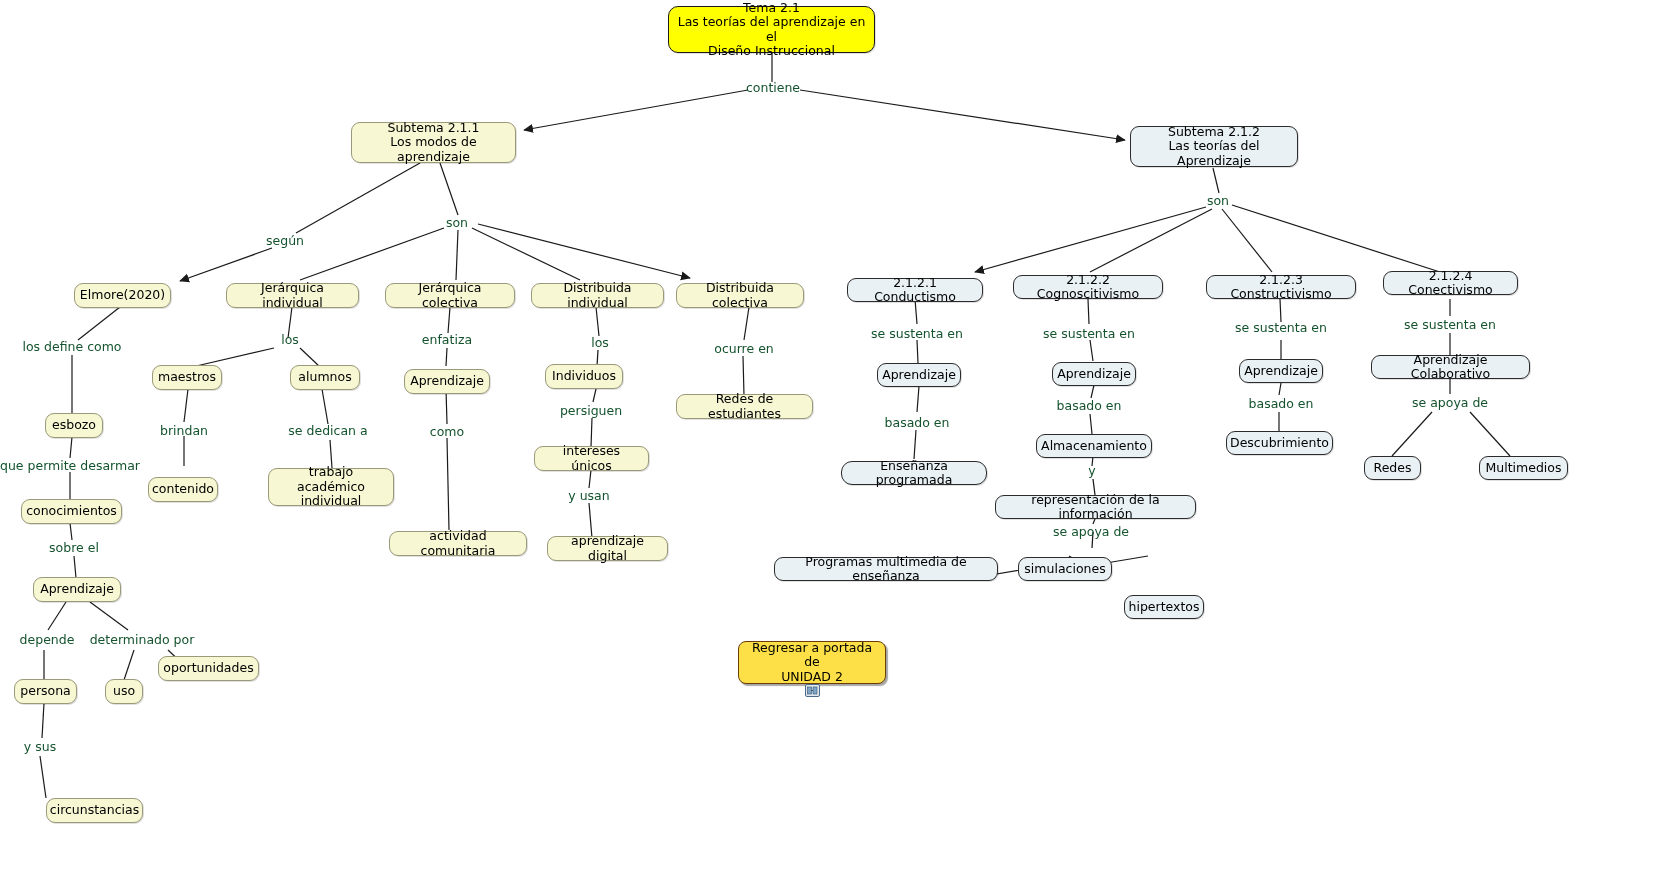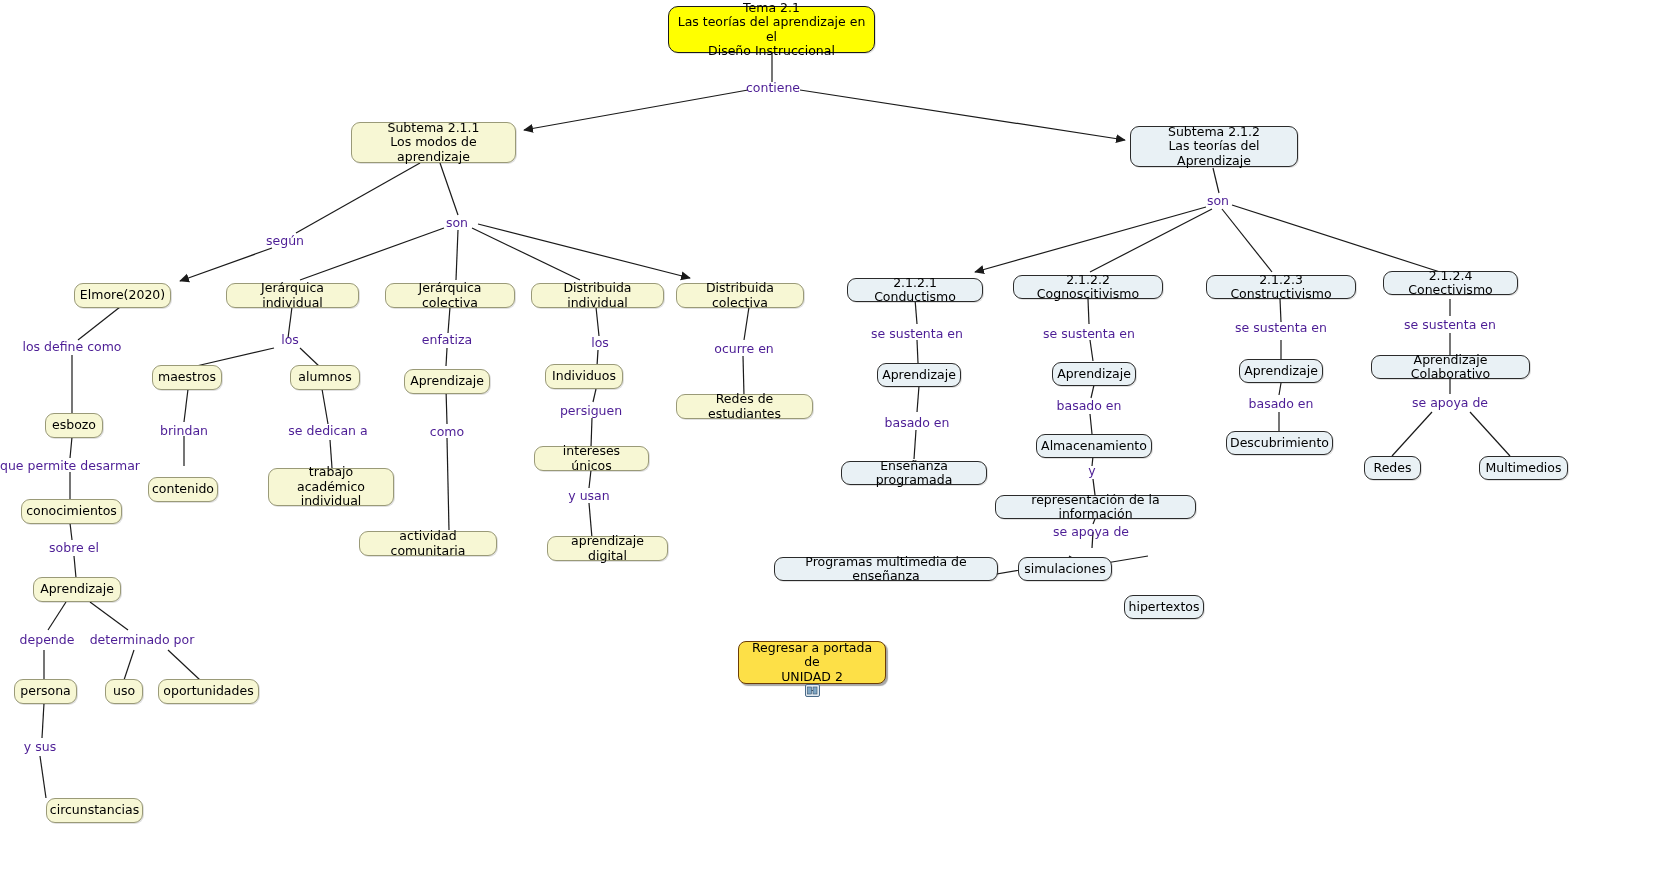--- a/index.html
+++ b/index.html
@@ -53,21 +53,21 @@
   .node.orange {
     background: #fde047;
     border: 1px solid #6b3d06;
     border-radius: 8px;
     box-shadow: 2px 2px 1px rgba(0,0,0,0.35);
   }
   .linklabel {
     position: absolute;
     font-size: 12.5px;
     line-height: 14px;
-    color: #4c1d95;
+    color: #14532d;
     white-space: nowrap;
     background: transparent;
     transform: translateX(-50%);
     text-align: center;
   }
   .resicon {
     position: absolute;
     width: 15px;
     height: 13px;
   }
@@ -200,57 +200,57 @@
   <div class="linklabel" style="left:72px; top:340px;">los define como</div>
   <div class="node" style="left:45px; top:413px; width:58px; height:25px;">esbozo</div>
   <div class="linklabel" style="left:70px; top:459px;">que permite desarmar</div>
   <div class="node" style="left:21px; top:499px; width:101px; height:25px;">conocimientos</div>
   <div class="linklabel" style="left:74px; top:541px;">sobre el</div>
   <div class="node" style="left:33px; top:577px; width:88px; height:25px;">Aprendizaje</div>
   <div class="linklabel" style="left:47px; top:633px;">depende</div>
   <div class="linklabel" style="left:142px; top:633px;">determinado por</div>
   <div class="node" style="left:14px; top:679px; width:63px; height:25px;">persona</div>
   <div class="node" style="left:105px; top:679px; width:38px; height:25px;">uso</div>
-  <div class="node" style="left:158px; top:679px; width:101px; height:25px;">oportunidades</div>
+  <div class="node" style="left:158px; top:656px; width:101px; height:25px;">oportunidades</div>
   <div class="linklabel" style="left:40px; top:740px;">y sus</div>
   <div class="node" style="left:2px; top:798px; width:97px; height:25px;margin-left:44px;">circunstancias</div>
 
   <div class="linklabel" style="left:290px; top:333px;">los</div>
   <div class="node" style="left:152px; top:365px; width:70px; height:25px;">maestros</div>
   <div class="linklabel" style="left:184px; top:424px;">brindan</div>
   <div class="node" style="left:148px; top:477px; width:70px; height:25px;">contenido</div>
   <div class="node" style="left:290px; top:365px; width:70px; height:25px;">alumnos</div>
   <div class="linklabel" style="left:328px; top:424px;">se dedican a</div>
   <div class="node" style="left:268px; top:468px; width:126px; height:38px;">trabajo académico
 individual</div>
 
   <div class="linklabel" style="left:447px; top:333px;">enfatiza</div>
   <div class="node" style="left:404px; top:369px; width:86px; height:25px;">Aprendizaje</div>
   <div class="linklabel" style="left:447px; top:425px;">como</div>
-  <div class="node" style="left:359px; top:531px; width:138px; height:25px;">actividad comunitaria</div>
+  <div class="node" style="left:389px; top:531px; width:138px; height:25px;">actividad comunitaria</div>
 
   <div class="linklabel" style="left:600px; top:336px;">los</div>
   <div class="node" style="left:545px; top:364px; width:78px; height:25px;">Individuos</div>
   <div class="linklabel" style="left:591px; top:404px;">persiguen</div>
   <div class="node" style="left:534px; top:446px; width:115px; height:25px;">intereses únicos</div>
   <div class="linklabel" style="left:589px; top:489px;">y usan</div>
   <div class="node" style="left:534px; top:536px; width:121px; height:25px;margin-left:13px;">aprendizaje digital</div>
 
   <div class="linklabel" style="left:744px; top:342px;">ocurre en</div>
   <div class="node" style="left:676px; top:394px; width:137px; height:25px;">Redes de estudiantes</div>
 
   <div class="node blue" style="left:847px; top:278px; width:136px; height:24px;">2.1.2.1 Conductismo</div>
   <div class="node blue" style="left:1013px; top:275px; width:150px; height:24px;">2.1.2.2 Cognoscitivismo</div>
   <div class="node blue" style="left:1206px; top:275px; width:150px; height:24px;">2.1.2.3 Constructivismo</div>
   <div class="node blue" style="left:1383px; top:271px; width:135px; height:24px;">2.1.2.4 Conectivismo</div>
 
   <div class="linklabel" style="left:917px; top:327px;">se sustenta en</div>
   <div class="node blue" style="left:877px; top:363px; width:84px; height:24px;">Aprendizaje</div>
   <div class="linklabel" style="left:917px; top:416px;">basado en</div>
-  <div class="node blue" style="left:841px; top:461px; width:146px; height:24px;">Enseñanza programada</div>
+  <div class="node blue" style="left:841px; top:461px; width:146px; height:24px;border-radius:11px;">Enseñanza programada</div>
 
   <div class="linklabel" style="left:1089px; top:327px;">se sustenta en</div>
   <div class="node blue" style="left:1052px; top:362px; width:84px; height:24px;">Aprendizaje</div>
   <div class="linklabel" style="left:1089px; top:399px;">basado en</div>
   <div class="node blue" style="left:1036px; top:434px; width:116px; height:24px;">Almacenamiento</div>
   <div class="linklabel" style="left:1092px; top:464px;">y</div>
   <div class="node blue" style="left:995px; top:495px; width:201px; height:24px;">representación de la información</div>
   <div class="linklabel" style="left:1091px; top:525px;">se apoya de</div>
   <div class="node blue" style="left:774px; top:557px; width:224px; height:24px;">Programas multimedia de enseñanza</div>
   <div class="node blue" style="left:1018px; top:557px; width:94px; height:24px;">simulaciones</div>

